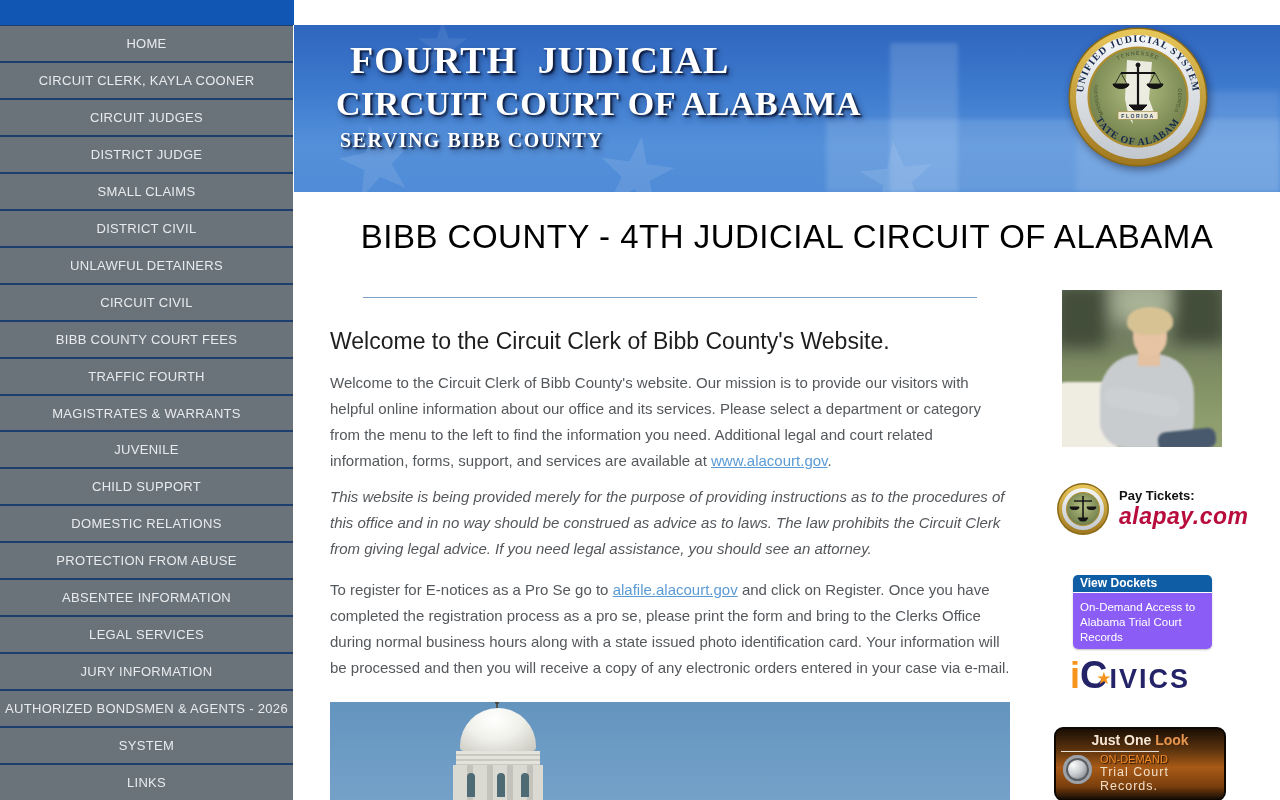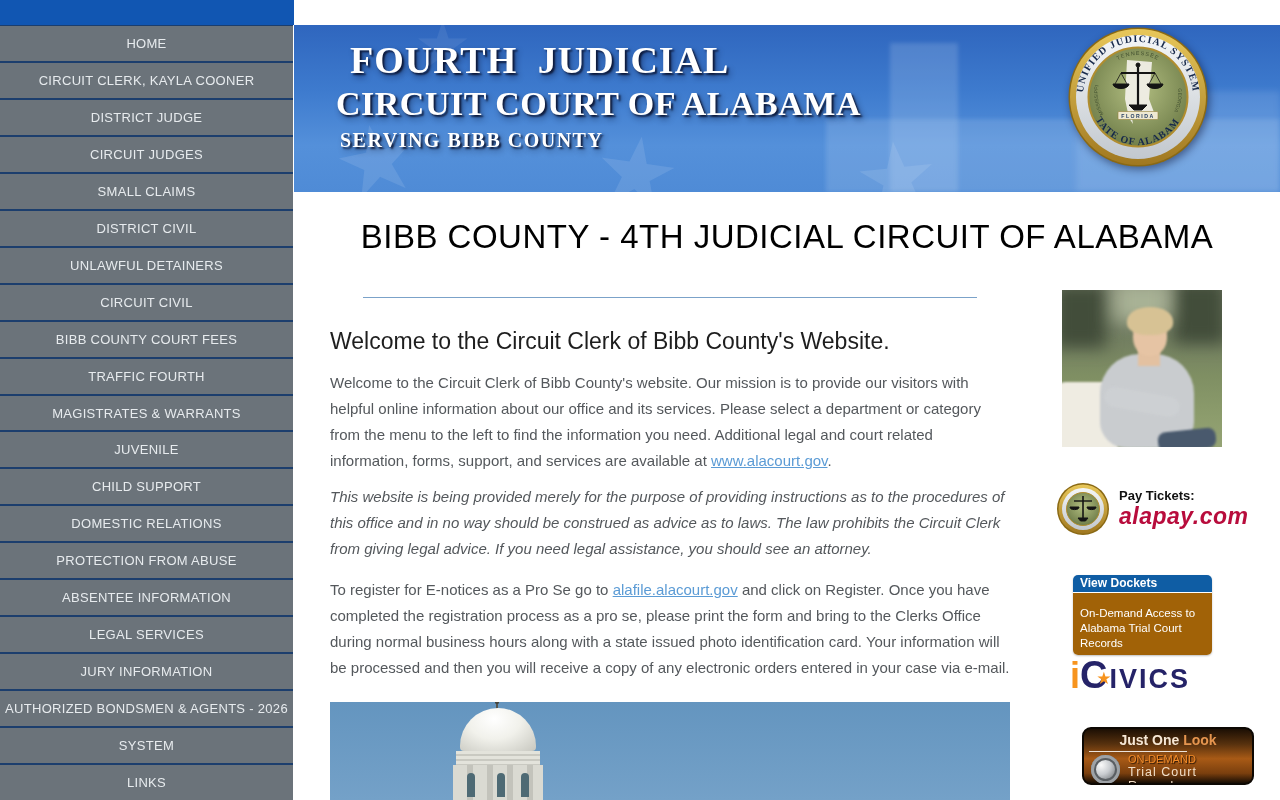--- a/index.html
+++ b/index.html
@@ -82,54 +82,54 @@
   .jeans { position:absolute; left:96px; top:140px; width:58px; height:20px; background:#49596d;
            border-radius:8px; transform:rotate(-6deg); filter:blur(1px); }
 
   .alapay { position:absolute; left:762px; top:290px; display:flex; align-items:center; gap:9px; cursor:pointer; }
   .alapay-text .pt { font-size:13px; font-weight:bold; color:#111; }
   .alapay-text .site { font-size:23px; font-weight:bold; font-style:italic; color:#b80c3c; letter-spacing:.5px; }
 
   .dockets { position:absolute; left:779px; top:383px; width:139px; cursor:pointer;
              border-radius:5px; overflow:hidden; box-shadow:0 1px 2px rgba(0,0,0,.25); }
   .vd-header { background:#0f5da4; color:#fff; font-weight:bold; font-size:12px; padding:1px 0 2px 7px; }
-  .vd-body { background:#a16207; color:#fff; font-size:11.5px; line-height:15px;
-             padding:13px 0 4px 7px; border-top:1px solid #fff; }
+  .vd-body { background:#8b5cf6; color:#fff; font-size:11.5px; line-height:15px;
+             padding:7px 0 4px 7px; border-top:1px solid #fff; }
 
   .icivics { position:absolute; left:776px; top:462px; display:flex; align-items:baseline; cursor:pointer;
              font-weight:bold; }
   .ic-i { color:#f7941e; font-size:36px; }
   .ic-c { color:#252368; font-size:38px; position:relative; }
   .ic-star { position:absolute; color:#f7941e; font-size:17px; right:-4px; top:14px;
              font-family:"DejaVu Sans", sans-serif; }
   .ic-rest { color:#252368; font-size:27px; letter-spacing:2px; margin-left:2px; }
 
-  .jol { position:absolute; left:760px; top:535px; width:172px; height:58px; cursor:pointer;
+  .jol { position:absolute; left:760px; top:535px; width:172px; height:74px; cursor:pointer;
          border-radius:9px; border:2px solid #0d0803; overflow:hidden;
-         background:linear-gradient(180deg,#1c0f04 0%,#57310e 28%,#a85a16 55%,#7a3f0e 82%,#170d04 100%);margin-left:28px; }
+         background:linear-gradient(180deg,#1c0f04 0%,#57310e 28%,#a85a16 55%,#7a3f0e 82%,#170d04 100%); }
   .jol-title { position:absolute; top:3px; left:0; right:0; text-align:center; font-size:14px; font-weight:bold; }
   .jol-title .w { color:#f6e7d5; } .jol-title .o { color:#e5954f; }
   .jol-line { position:absolute; left:5px; top:22px; width:98px; border-top:1.5px solid rgba(255,255,255,.85); }
   .lens { position:absolute; left:7px; top:26px; width:29px; height:29px; border-radius:50%;
           background:radial-gradient(circle at 35% 35%, #fafafa 0%, #c9ccd0 35%, #7a7e82 68%, #3a3c40 100%);
           box-shadow:inset 0 0 0 3px #9ea2a6, inset 0 0 0 5px #5a5e62; }
   .jol-text { position:absolute; left:44px; top:24px; }
   .jol-od { font-size:11px; font-weight:normal; color:#f08a28; text-shadow:1px 1px 1px #2a1505; }
   .jol-tcr { font-size:12.5px; color:#f2dfc8; letter-spacing:1px; }
 </style>
 </head>
 <body>
 
 <div class="topbar"></div>
 
 <nav class="sidebar">
   <div class="menu-item">HOME</div>
   <div class="menu-item">CIRCUIT CLERK, KAYLA COONER</div>
+  <div class="menu-item">CIRCUIT JUDGES</div>
   <div class="menu-item">DISTRICT JUDGE</div>
-  <div class="menu-item">CIRCUIT JUDGES</div>
   <div class="menu-item">SMALL CLAIMS</div>
   <div class="menu-item">DISTRICT CIVIL</div>
   <div class="menu-item">UNLAWFUL DETAINERS</div>
   <div class="menu-item">CIRCUIT CIVIL</div>
   <div class="menu-item">BIBB COUNTY COURT FEES</div>
   <div class="menu-item">TRAFFIC FOURTH</div>
   <div class="menu-item">MAGISTRATES &amp; WARRANTS</div>
   <div class="menu-item">JUVENILE</div>
   <div class="menu-item">CHILD SUPPORT</div>
   <div class="menu-item">DOMESTIC RELATIONS</div>

